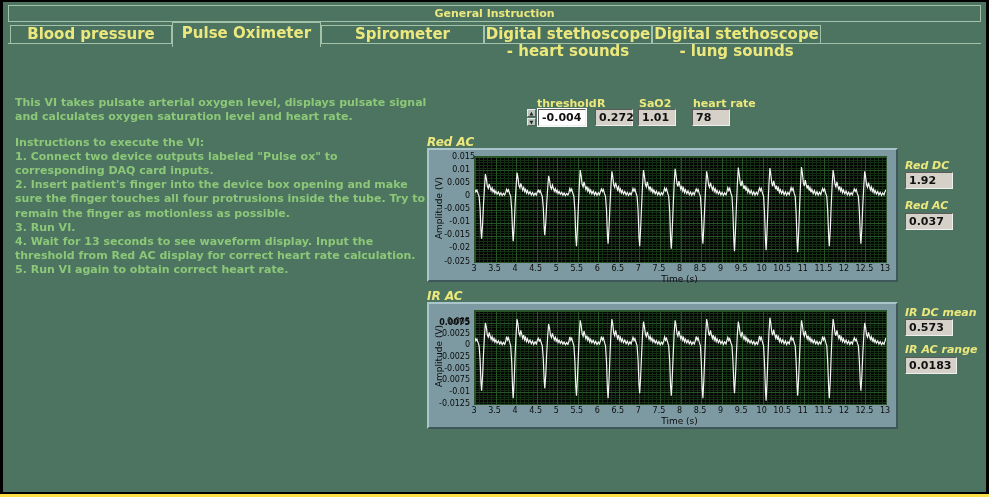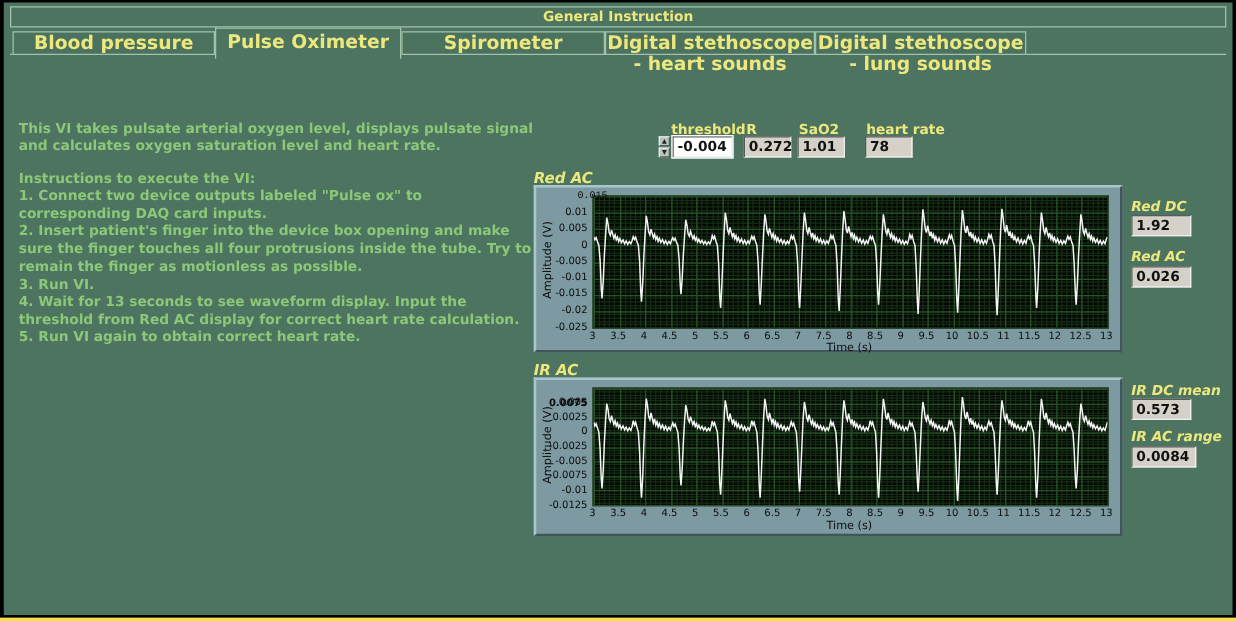--- a/index.html
+++ b/index.html
@@ -261,21 +261,21 @@
               <line x1="0" y1="13.5" x2="411" y2="13.5" stroke="#265426" stroke-width="1"></line>
               <line x1="0" y1="26.5" x2="411" y2="26.5" stroke="#265426" stroke-width="1"></line>
               <line x1="0" y1="39.5" x2="411" y2="39.5" stroke="#265426" stroke-width="1"></line>
               <line x1="0" y1="53.5" x2="411" y2="53.5" stroke="#265426" stroke-width="1"></line>
               <line x1="0" y1="66.5" x2="411" y2="66.5" stroke="#265426" stroke-width="1"></line>
               <line x1="0" y1="79.5" x2="411" y2="79.5" stroke="#265426" stroke-width="1"></line>
               <line x1="0" y1="92.5" x2="411" y2="92.5" stroke="#265426" stroke-width="1"></line>
               <line x1="0" y1="105.5" x2="411" y2="105.5" stroke="#265426" stroke-width="1"></line>
               <polyline points="0.0,32.7 0.9,34.9 1.9,33.1 3.2,37.1 4.1,39.4 5.1,51.6 6.0,74.0 6.6,81.8 7.6,67.3 8.5,47.2 9.5,30.4 10.4,17.1 11.4,22.0 12.3,29.1 13.3,31.3 14.2,27.1 15.2,30.4 16.1,33.6 17.1,30.9 18.0,34.9 19.0,32.7 19.9,36.3 20.9,34.0 22.1,37.1 23.4,34.9 24.7,38.0 25.9,35.8 27.2,38.5 28.4,36.3 29.7,38.0 30.7,35.4 31.6,32.3 32.6,34.6 33.5,32.8 34.8,37.0 35.7,39.4 36.7,52.4 37.6,76.0 38.2,84.3 39.2,68.9 40.1,47.6 41.1,29.9 42.0,15.7 43.0,20.9 43.9,28.5 44.9,30.9 45.8,26.4 46.8,29.9 47.7,33.2 48.7,30.4 49.6,34.6 50.6,32.3 51.5,36.1 52.5,33.7 53.7,37.0 55.0,34.6 56.3,38.0 57.5,35.6 58.8,38.4 60.1,36.1 61.3,38.0 62.3,35.1 63.2,33.2 64.2,35.3 65.1,33.6 66.4,37.3 67.3,39.4 68.3,50.6 69.2,71.1 69.8,78.3 70.8,65.0 71.7,46.5 72.7,31.2 73.6,18.9 74.6,23.4 75.5,30.0 76.5,32.0 77.4,28.1 78.4,31.2 79.3,34.1 80.3,31.6 81.2,35.3 82.2,33.2 83.1,36.5 84.1,34.5 85.3,37.3 86.6,35.3 87.9,38.1 89.1,36.1 90.4,38.6 91.7,36.5 92.9,38.1 93.9,35.7 94.8,31.5 95.8,34.1 96.7,32.0 98.0,36.8 98.9,39.4 99.9,53.8 100.8,80.1 101.5,89.3 102.4,72.2 103.4,48.6 104.3,28.9 105.2,13.1 106.2,18.9 107.1,27.3 108.1,29.9 109.0,24.9 110.0,28.9 110.9,32.5 111.9,29.4 112.8,34.1 113.8,31.5 114.7,35.7 115.7,33.1 116.9,36.8 118.2,34.1 119.5,37.8 120.7,35.2 122.0,38.3 123.3,35.7 124.5,37.8 125.5,34.6 126.4,31.9 127.4,34.4 128.3,32.4 129.6,36.9 130.5,39.4 131.5,53.1 132.4,78.0 133.1,86.8 134.0,70.5 135.0,48.1 135.9,29.4 136.9,14.4 137.8,19.9 138.7,27.9 139.7,30.4 140.6,25.7 141.6,29.4 142.5,32.9 143.5,29.9 144.4,34.4 145.4,31.9 146.3,35.9 147.3,33.4 148.5,36.9 149.8,34.4 151.1,37.9 152.3,35.4 153.6,38.4 154.9,35.9 156.1,37.9 157.1,34.9 158.0,31.5 159.0,34.1 159.9,32.0 161.2,36.8 162.1,39.4 163.1,53.8 164.0,80.1 164.7,89.3 165.6,72.2 166.6,48.6 167.5,28.9 168.5,13.1 169.4,18.9 170.4,27.3 171.3,29.9 172.3,24.9 173.2,28.9 174.1,32.5 175.1,29.4 176.0,34.1 177.0,31.5 177.9,35.7 178.9,33.1 180.2,36.8 181.4,34.1 182.7,37.8 183.9,35.2 185.2,38.3 186.5,35.7 187.7,37.8 188.7,34.6 189.6,31.1 190.6,33.9 191.5,31.7 192.8,36.6 193.7,39.4 194.7,54.5 195.6,82.1 196.3,91.7 197.2,73.8 198.2,49.0 199.1,28.3 200.1,11.8 201.0,17.9 202.0,26.7 202.9,29.5 203.9,24.2 204.8,28.3 205.8,32.2 206.7,28.9 207.7,33.9 208.6,31.1 209.5,35.5 210.5,32.8 211.8,36.6 213.0,33.9 214.3,37.7 215.6,35.0 216.8,38.3 218.1,35.5 219.3,37.7 220.3,34.4 221.2,31.9 222.2,34.4 223.1,32.4 224.4,36.9 225.4,39.4 226.3,53.1 227.2,78.0 227.9,86.8 228.8,70.5 229.8,48.1 230.7,29.4 231.7,14.4 232.6,19.9 233.6,27.9 234.5,30.4 235.5,25.7 236.4,29.4 237.4,32.9 238.3,29.9 239.3,34.4 240.2,31.9 241.2,35.9 242.1,33.4 243.4,36.9 244.6,34.4 245.9,37.9 247.2,35.4 248.4,38.4 249.7,35.9 251.0,37.9 251.9,34.9 252.8,30.7 253.8,33.6 254.7,31.3 256.0,36.5 257.0,39.4 257.9,55.3 258.9,84.1 259.5,94.2 260.4,75.5 261.4,49.5 262.3,27.8 263.3,10.5 264.2,16.9 265.2,26.1 266.1,29.0 267.1,23.5 268.0,27.8 269.0,31.9 269.9,28.4 270.9,33.6 271.8,30.7 272.8,35.3 273.7,32.4 275.0,36.5 276.2,33.6 277.5,37.6 278.8,34.8 280.0,38.2 281.3,35.3 282.6,37.6 283.5,34.2 284.5,30.9 285.4,33.7 286.3,31.4 287.6,36.5 288.6,39.4 289.5,55.0 290.5,83.3 291.1,93.2 292.0,74.8 293.0,49.3 293.9,28.0 294.9,11.0 295.8,17.3 296.8,26.3 297.7,29.2 298.7,23.8 299.6,28.0 300.6,32.0 301.5,28.6 302.5,33.7 303.4,30.9 304.4,35.4 305.3,32.6 306.6,36.5 307.8,33.7 309.1,37.7 310.4,34.8 311.6,38.2 312.9,35.4 314.2,37.7 315.1,34.3 316.1,30.6 317.0,33.5 318.0,31.1 319.2,36.4 320.2,39.4 321.1,55.5 322.1,84.9 322.7,95.2 323.6,76.1 324.6,49.7 325.5,27.6 326.5,10.0 327.4,16.4 328.4,25.9 329.3,28.8 330.3,23.2 331.2,27.6 332.2,31.7 333.1,28.2 334.1,33.5 335.0,30.6 336.0,35.3 336.9,32.3 338.2,36.4 339.4,33.5 340.7,37.6 342.0,34.7 343.2,38.2 344.5,35.3 345.8,37.6 346.7,34.1 347.7,31.5 348.6,34.1 349.6,32.0 350.8,36.8 351.8,39.4 352.7,53.8 353.7,80.1 354.3,89.3 355.3,72.2 356.2,48.6 357.1,28.9 358.1,13.1 359.0,18.9 360.0,27.3 360.9,29.9 361.9,24.9 362.8,28.9 363.8,32.5 364.7,29.4 365.7,34.1 366.6,31.5 367.6,35.7 368.5,33.1 369.8,36.8 371.1,34.1 372.3,37.8 373.6,35.2 374.8,38.3 376.1,35.7 377.4,37.8 378.3,34.6 379.3,31.9 380.2,34.4 381.2,32.4 382.4,36.9 383.4,39.4 384.3,53.1 385.3,78.0 385.9,86.8 386.9,70.5 387.8,48.1 388.8,29.4 389.7,14.4 390.6,19.9 391.6,27.9 392.5,30.4 393.5,25.7 394.4,29.4 395.4,32.9 396.3,29.9 397.3,34.4 398.2,31.9 399.2,35.9 400.1,33.4 401.4,36.9 402.7,34.4 403.9,37.9 405.2,35.4 406.5,38.4 407.7,35.9 409.0,37.9 409.9,34.9 410.9,32.7" fill="none" stroke="#f5f5f5" stroke-width="1.2"></polyline>
             </svg></div>
-          <span class="tick-y" style="left: 17px; top: 1.5px; font-family: Liberation Mono, monospace;">0.015</span>
+          <span class="tick-y" style="left: 6px; top: 1.5px;">0.015</span>
           <span class="tick-y" style="left: 1px; top: 14.625px;">0.01</span>
           <span class="tick-y" style="left: 1px; top: 27.75px;">0.005</span>
           <span class="tick-y" style="left: 1px; top: 40.875px;">0</span>
           <span class="tick-y" style="left: 1px; top: 54px;">-0.005</span>
           <span class="tick-y" style="left: 1px; top: 67.125px;">-0.01</span>
           <span class="tick-y" style="left: 1px; top: 80.25px;">-0.015</span>
           <span class="tick-y" style="left: 1px; top: 93.375px;">-0.02</span>
           <span class="tick-y" style="left: 1px; top: 106.5px; text-align: right;">-0.025</span>
           <span class="tick-x" style="left: 30px; top: 114px;">3</span>
           <span class="tick-x" style="left: 50.55px; top: 114px;">3.5</span>
@@ -513,22 +513,22 @@
           <span class="tick-x" style="left: 441px; top: 102px;">13</span>
           <div class="axis-xlabel" style="left: 45px; top: 112px; width: 411px;">Time (s)</div>
           <div class="axis-ylabel" style="left: -40px; top: 46.5px; width: 100px; text-align: center;">Amplitude (V)</div>
         </div>
   </div>
 
   <div class="ind-label" style="left:902px;top:157px;">Red DC mean</div>
   <div class="val-box" style="left:902px;top:170px;width:40px;">1.92</div>
 
   <div class="ind-label" style="left:902px;top:197px;">Red AC range</div>
-  <div class="val-box" style="left:902px;top:211px;width:40px;">0.026</div>
+  <div class="val-box" style="left:902px;top:211px;width:40px;">0.037</div>
 
   <div class="ind-label" style="left:902px;top:304px;">IR DC mean</div>
   <div class="val-box" style="left:902px;top:317px;width:40px;">0.573</div>
 
   <div class="ind-label" style="left:902px;top:341px;">IR AC range</div>
-  <div class="val-box" style="left:902px;top:355px;width:44px;">0.0084</div>
+  <div class="val-box" style="left:902px;top:355px;width:44px;">0.0183</div>
 
 </div>
 </div>
 
 </body></html>

